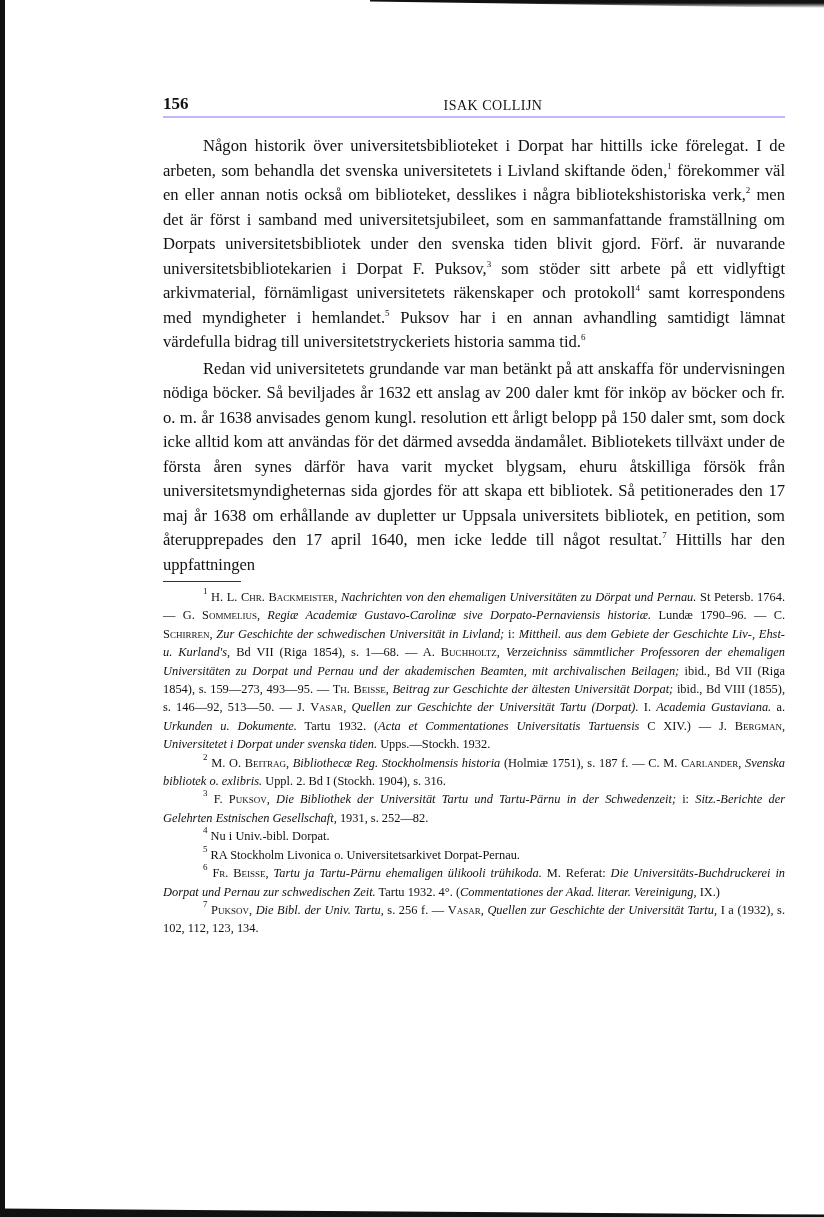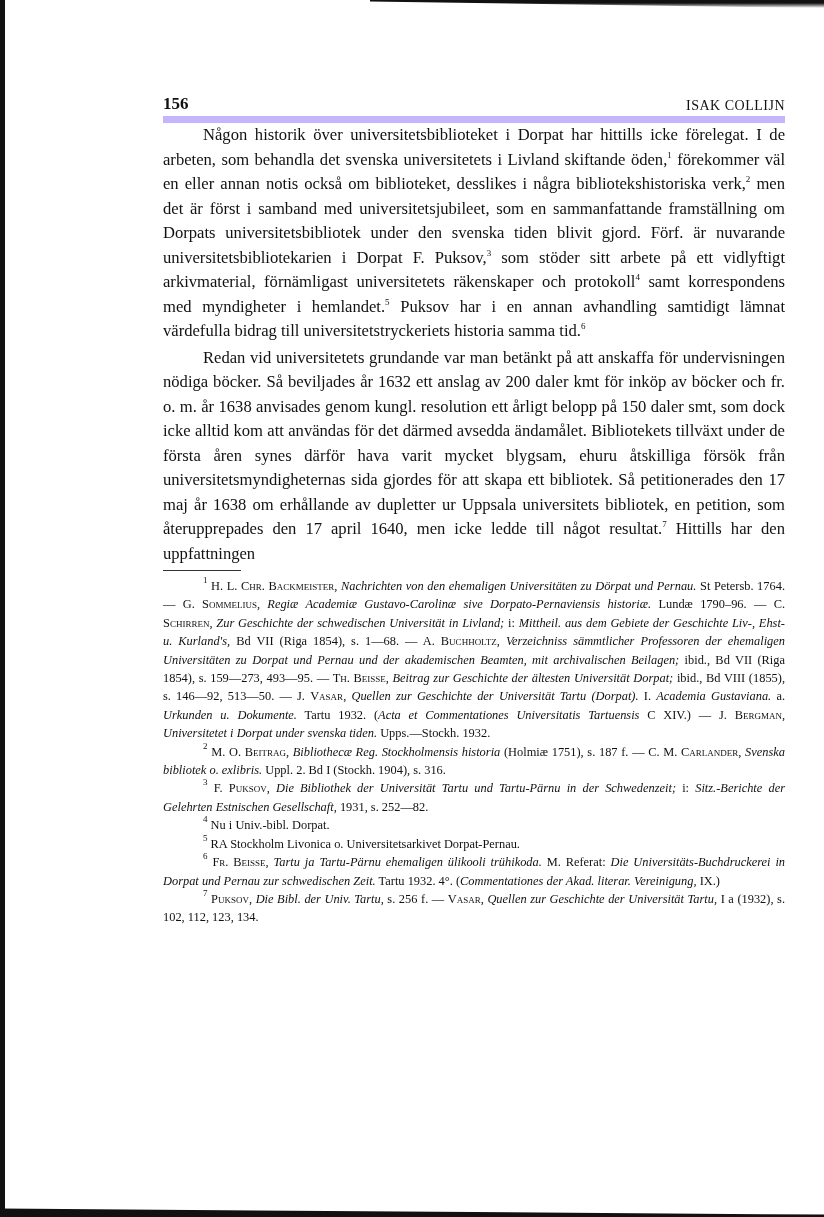--- a/index.html
+++ b/index.html
@@ -12,25 +12,25 @@
     background: linear-gradient(to bottom, #111 0 3px, transparent 8px);
     clip-path: polygon(0 0, 100% 0, 100% 100%, 0 20%);
   }
   .scan-left { position: absolute; top: 0; left: 0; width: 5px; height: 100%; background: #111; }
   .scan-bottom {
     position: absolute; left: 0; right: 0; bottom: 0; height: 12px; background: #111;
     clip-path: polygon(0 30%, 100% 80%, 100% 100%, 0 100%);
   }
   .page { position: absolute; left: 163px; top: 92px; width: 622px; }
   .running-head {
-    position: relative; height: 24px; border-bottom: 7px solid #c4b5fd; width: 622px;
+    position: relative; height: 24px; border-bottom: 2px solid #c4b5fd; width: 622px;
   }
   .page-number { position: absolute; left: 0; top: 2px; font-size: 17px; font-weight: bold; }
-  .running-title { position: absolute; left: 8px; right: 0; top: 6px; text-align: right; font-size: 14px; letter-spacing: 0.5px; padding-left: 30px; }
-  .body-text { margin-top: 0; font-size: 16.6px; line-height: 24.5px; text-align: justify; }
+  .running-title { position: absolute; left: 8px; right: 0; top: 6px; text-align: center; font-size: 14px; letter-spacing: 0.5px; padding-left: 30px; }
+  .body-text { margin-top: 16px; font-size: 16.6px; line-height: 24.5px; text-align: justify; }
   .body-text p { margin: 0 0 2px 0; text-indent: 40px; }
   sup { font-size: 9px; line-height: 0; vertical-align: 7px; }
   .fn-sep { width: 78px; border-top: 1px solid #333; margin: 4px 0 6px 0; }
   .footnotes { font-size: 12.4px; line-height: 18.4px; text-align: justify; }
   .footnotes p { margin: 0; text-indent: 40px; }
   .sc { font-variant: small-caps; }
   i { }
 </style>
 </head>
 <body>

